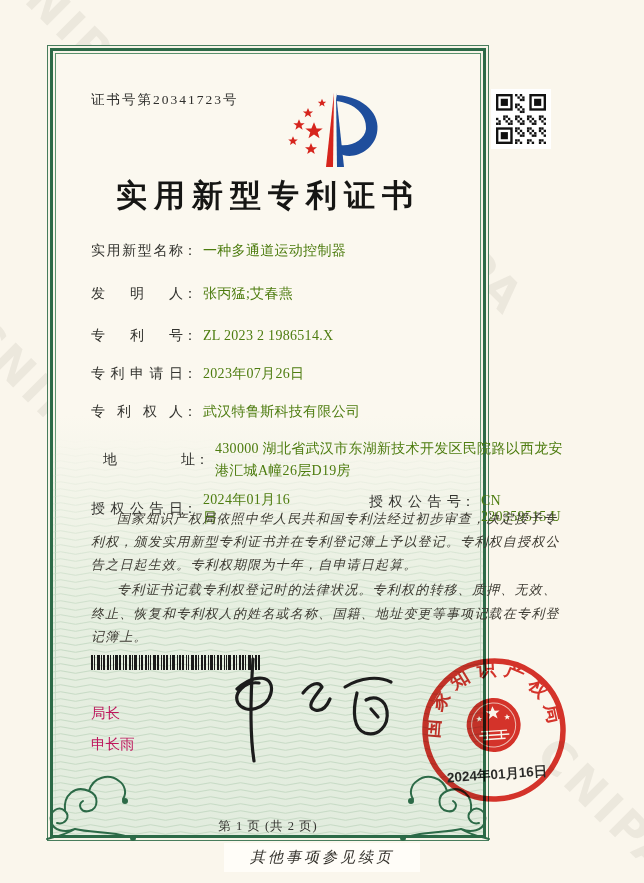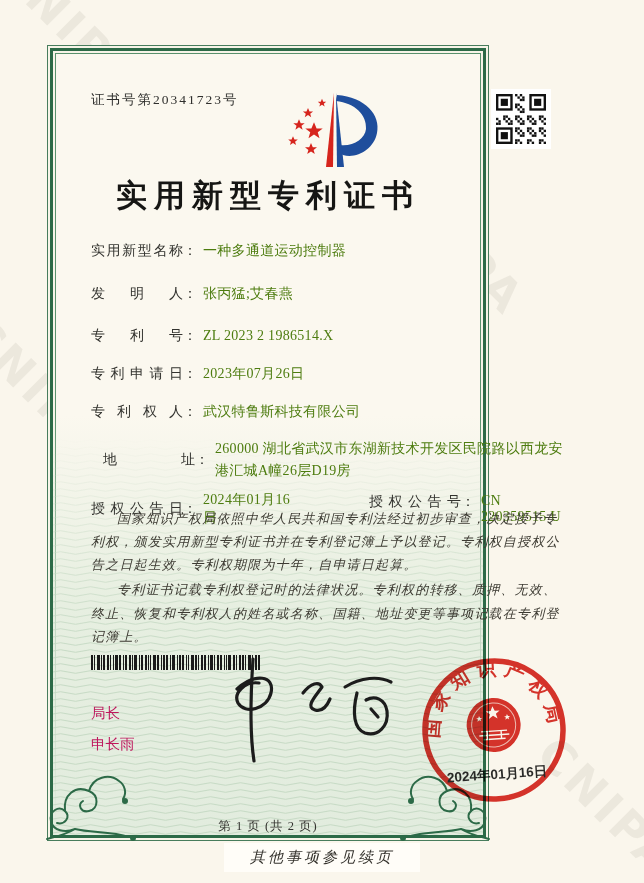--- a/index.html
+++ b/index.html
@@ -308,21 +308,21 @@
       <span class="val">2023年07月26日</span>
     </div>
     <div class="frow" style="top:169px;">
       <span class="lbl">专利权人</span>
       <span class="colon">：</span>
       <span class="val">武汉特鲁斯科技有限公司</span>
     </div>
     <div class="frow" style="top:204px;margin-left:12px;">
       <span class="lbl">地址</span>
       <span class="colon">：</span>
-      <span class="val addr-val">260000 湖北省武汉市东湖新技术开发区民院路以西龙安港汇城A幢26层D19房</span>
+      <span class="val addr-val">430000 湖北省武汉市东湖新技术开发区民院路以西龙安港汇城A幢26层D19房</span>
     </div>
     <div class="frow row2col" style="top:257px;">
       <span class="lbl">授权公告日</span>
       <span class="colon">：</span>
       <span class="val">2024年01月16日</span>
       <span class="col2">
         <span class="lbl">授权公告号</span>
         <span class="colon">：</span>
         <span class="val">CN 220359515 U</span>
       </span>

